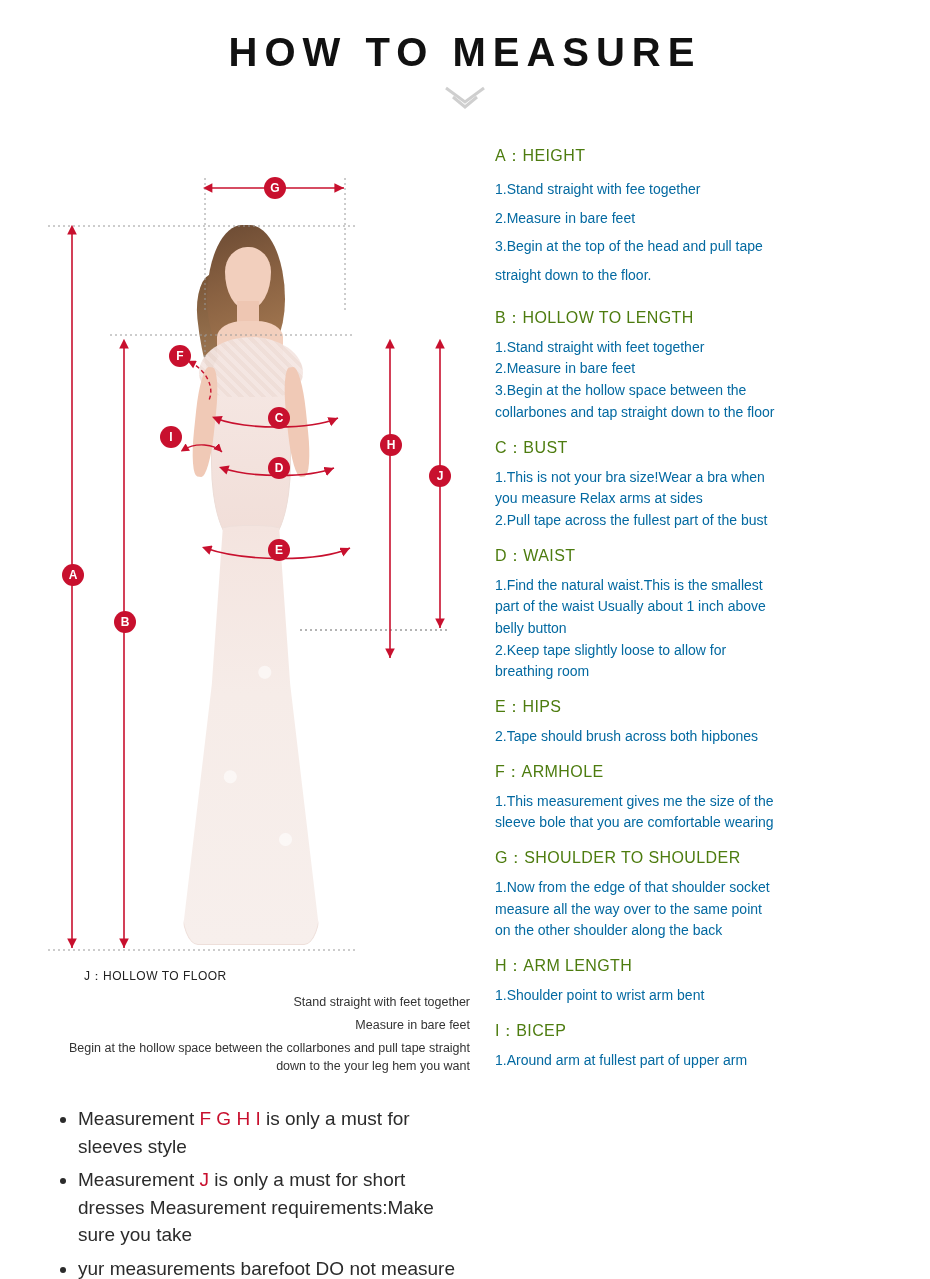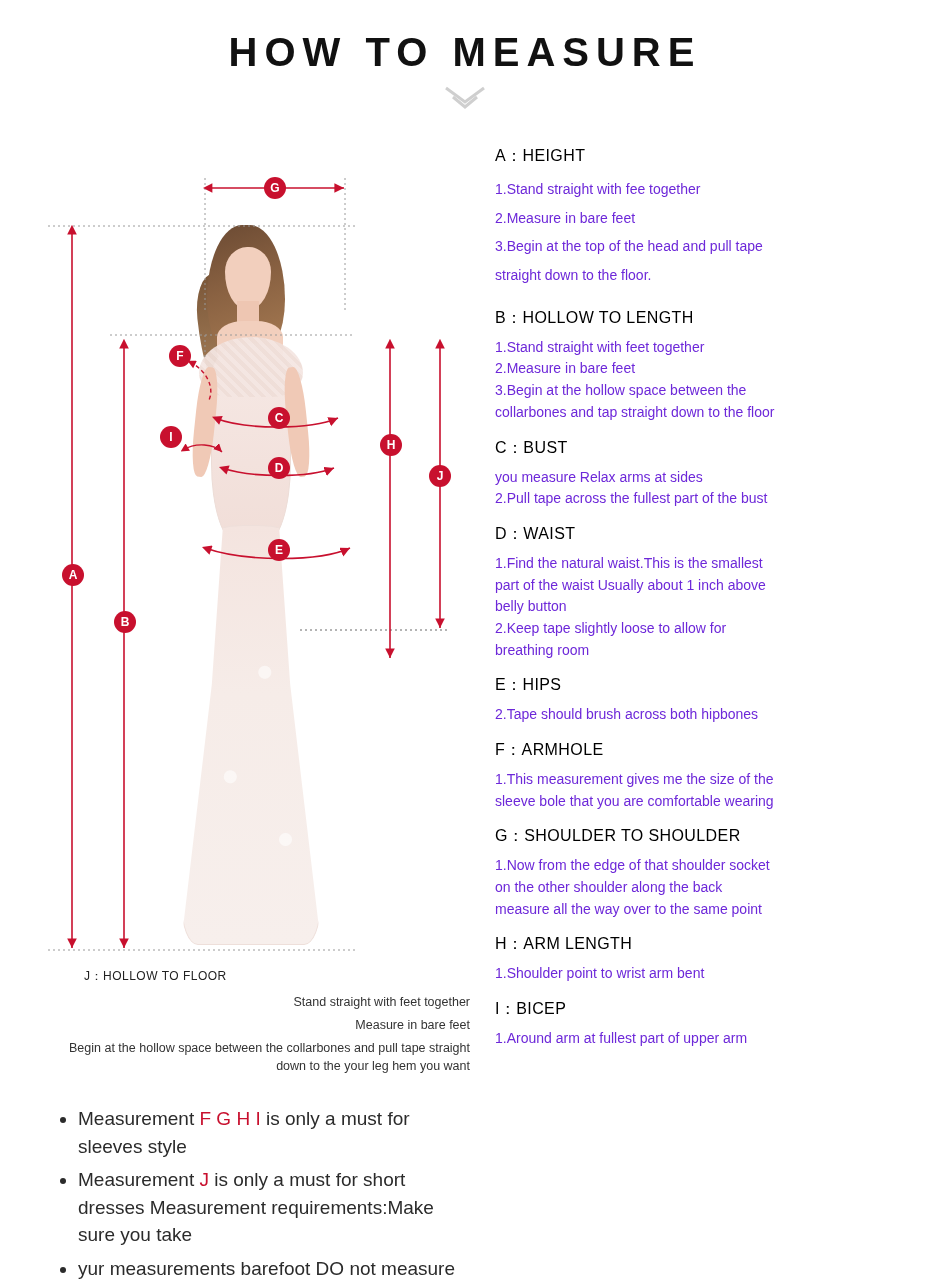--- a/index.html
+++ b/index.html
@@ -221,27 +221,27 @@
   
   #right-col {
     position: absolute;
     left: 495px;
     top: 146px;
     width: 400px;
   }
   .sec { margin-bottom: 14px; }
   .sec-title {
     font-size: 16px;
-    color: #000000;
+    color: #4d7c0f;
     letter-spacing: .4px;
     margin-bottom: 8px;
   }
   .sec-line {
     font-size: 14px;
-    color: #6d28d9;
+    color: #0369a1;
     line-height: 1.55;
     margin: 0;
   }
   .sec.a .sec-line { line-height: 2.05; }
   .sec.b { margin-top: 18px; }
 </style>
 </head>
 <body>
 
 <div id="title-block">
@@ -362,20 +362,21 @@
   <div class="sec b">
     <div class="sec-title">B：HOLLOW TO LENGTH</div>
     <p class="sec-line">1.Stand straight with feet together</p>
     <p class="sec-line">2.Measure in bare feet</p>
     <p class="sec-line">3.Begin at the hollow space between the</p>
     <p class="sec-line">collarbones and tap straight down to the floor</p>
   </div>
 
   <div class="sec">
     <div class="sec-title">C：BUST</div>
+    <p class="sec-line">1.This is not your bra size!Wear a bra when</p>
     <p class="sec-line">you measure Relax arms at sides</p>
     <p class="sec-line">2.Pull tape across the fullest part of the bust</p>
   </div>
 
   <div class="sec">
     <div class="sec-title">D：WAIST</div>
     <p class="sec-line">1.Find the natural waist.This is the smallest</p>
     <p class="sec-line">part of the waist Usually about 1 inch above</p>
     <p class="sec-line">belly button</p>
     <p class="sec-line">2.Keep tape slightly loose to allow for</p>
@@ -389,22 +390,22 @@
 
   <div class="sec">
     <div class="sec-title">F：ARMHOLE</div>
     <p class="sec-line">1.This measurement gives me the size of the</p>
     <p class="sec-line">sleeve bole that you are comfortable wearing</p>
   </div>
 
   <div class="sec">
     <div class="sec-title">G：SHOULDER TO SHOULDER</div>
     <p class="sec-line">1.Now from the edge of that shoulder socket</p>
+    <p class="sec-line">measure all the way over to the same point</p>
     <p class="sec-line">on the other shoulder along the back</p>
-    <p class="sec-line">measure all the way over to the same point</p>
   </div>
 
   <div class="sec">
     <div class="sec-title">H：ARM LENGTH</div>
     <p class="sec-line">1.Shoulder point to wrist arm bent</p>
   </div>
 
   <div class="sec">
     <div class="sec-title">I：BICEP</div>
     <p class="sec-line">1.Around arm at fullest part of upper arm</p>

